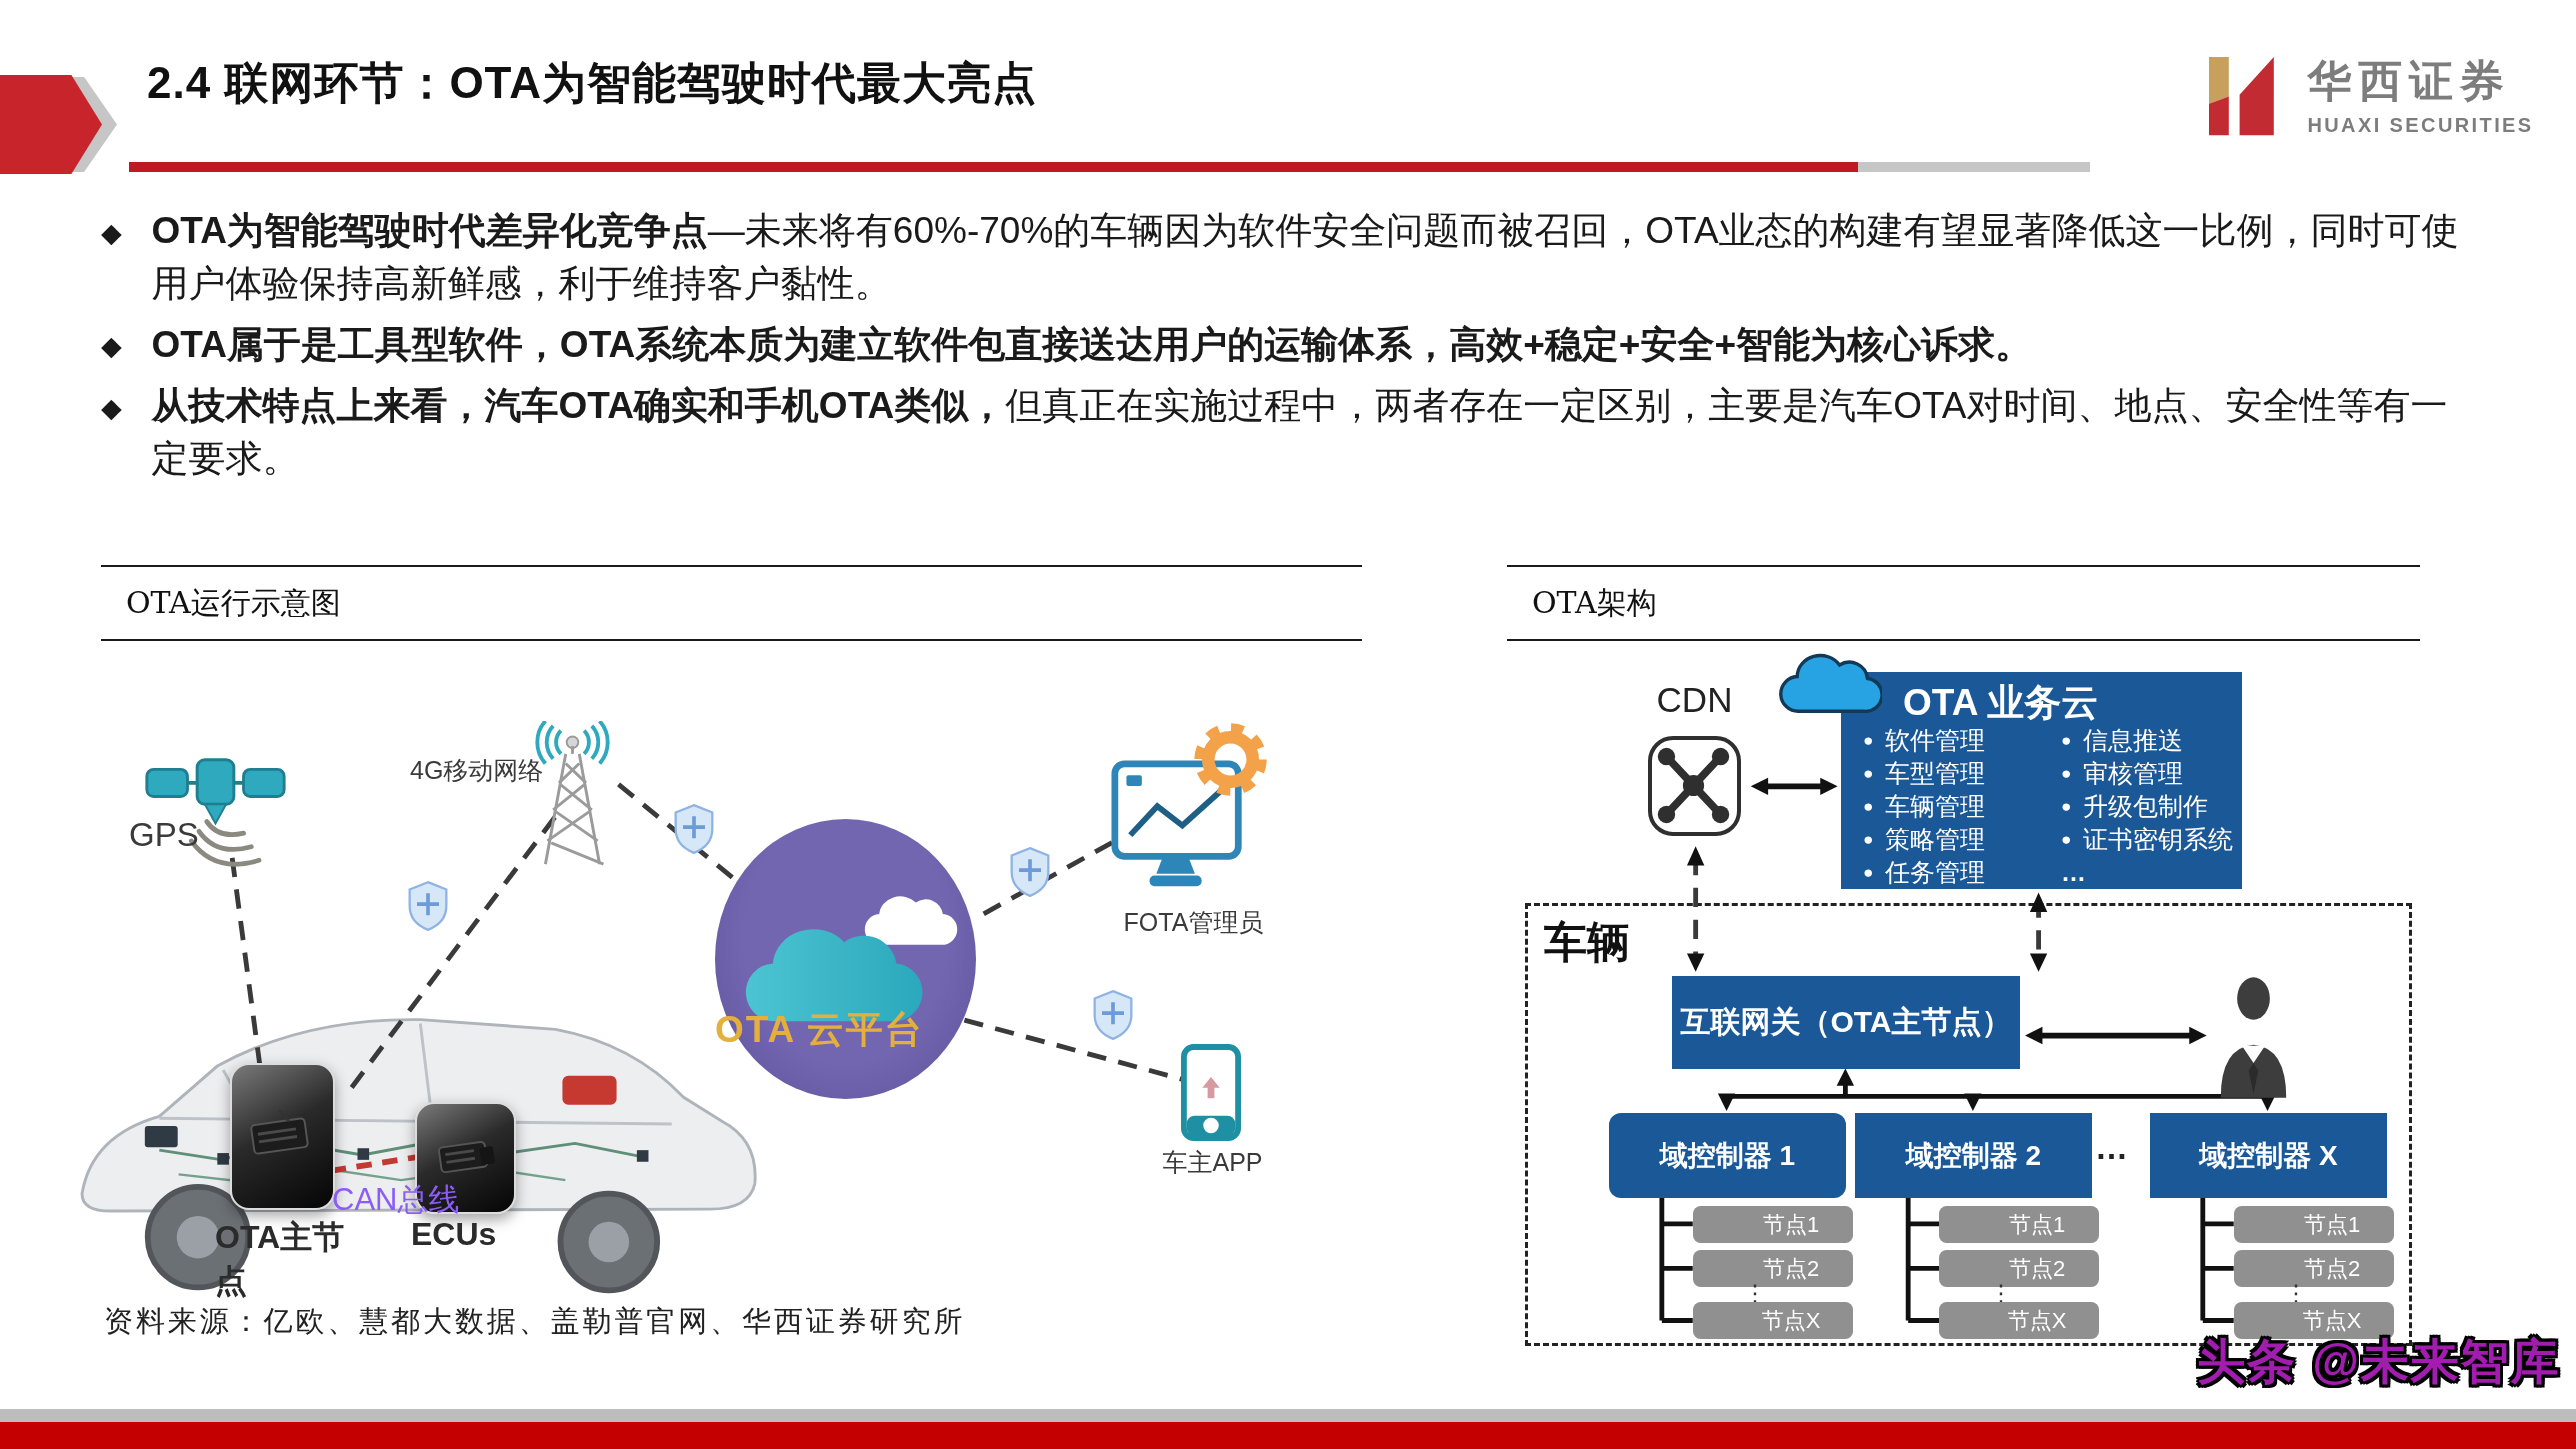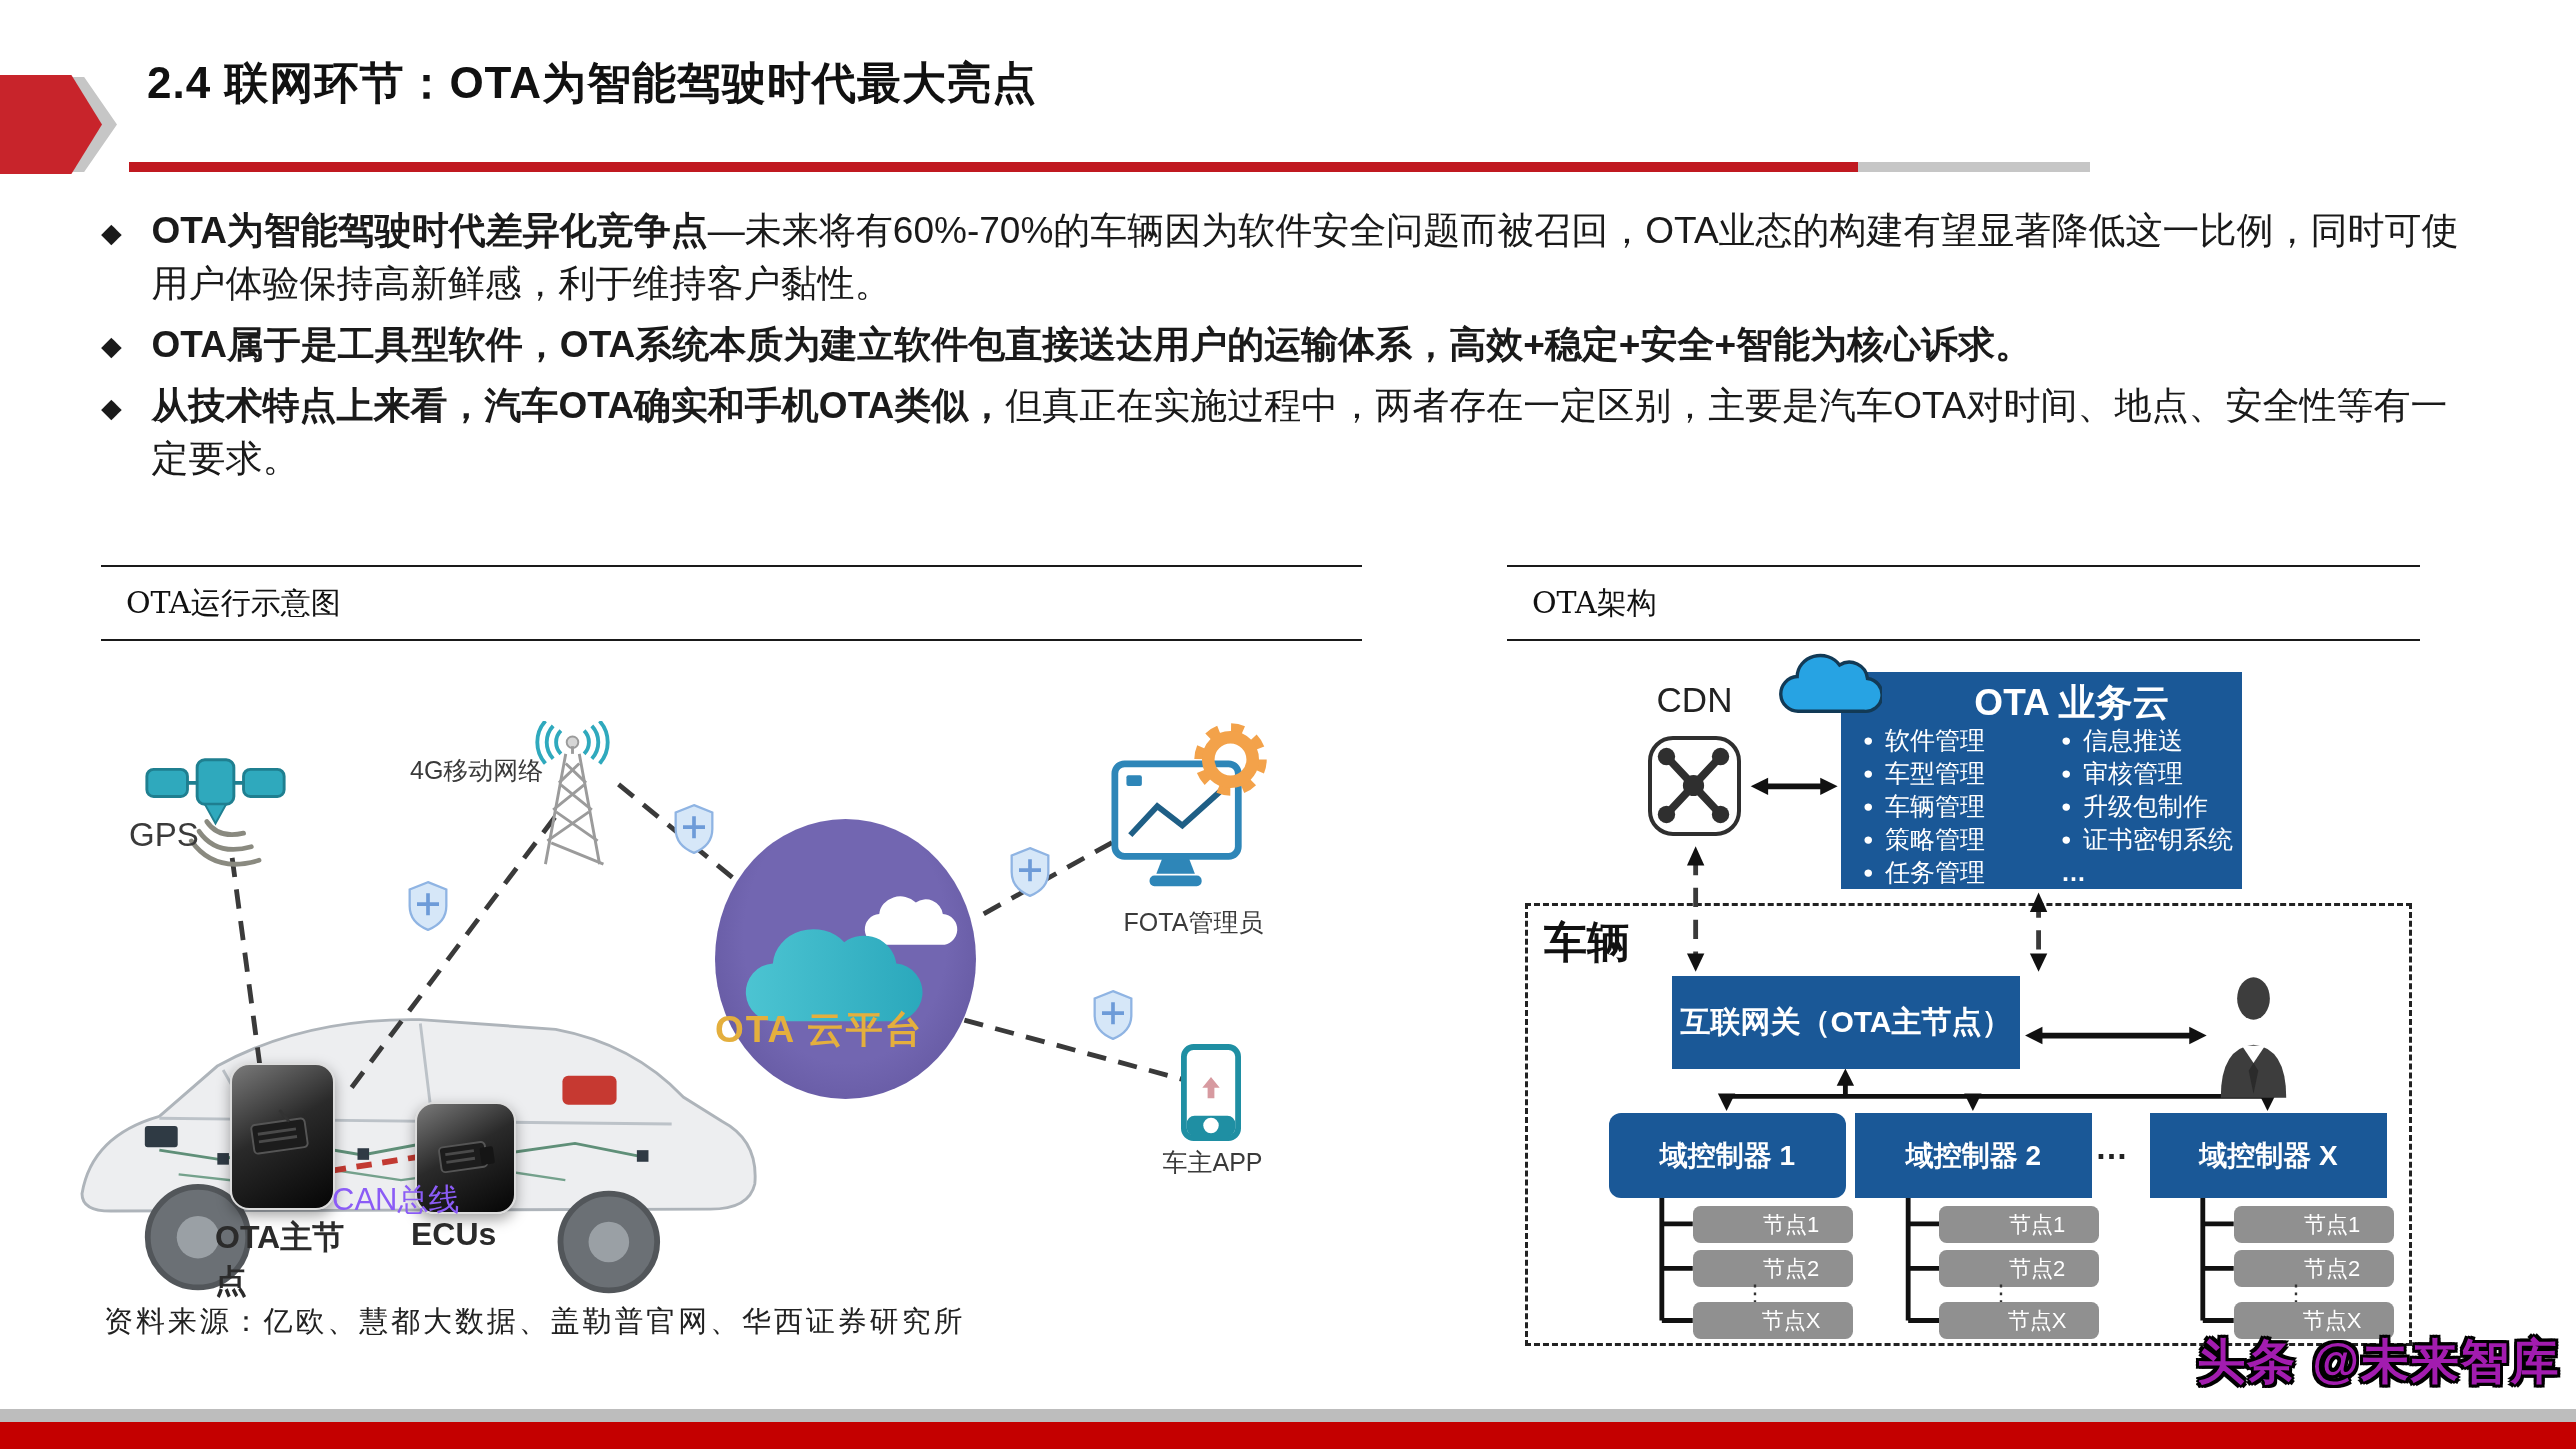--- a/index.html
+++ b/index.html
@@ -48,21 +48,21 @@
     box-shadow:0 5.8px 13.5px rgba(0,0,0,.35);display:flex;align-items:center;justify-content:center;}
   .tile-lbl{z-index:3;font-size:32px;font-weight:bold;color:#2b2b2b;}
   .can-lbl{z-index:3;font-size:31px;font-weight:normal;color:#8b5cf6;}
   .src{left:104px;top:1302px;font-family:"DejaVu Serif",serif;font-size:29px;letter-spacing:2.9px;color:#222;}
 
   
   .cdn-lbl{left:1648px;top:680px;width:93px;text-align:center;font-size:35px;color:#222;}
   .cdn-icon{left:1648px;top:736px;width:93px;height:100px;border:4.8px solid #2f2f2f;border-radius:25px;
     box-sizing:border-box;z-index:3;background:#fff;}
   .bluebox{left:1841px;top:672px;width:401px;height:217px;background:#1a5897;z-index:3;}
-  .bluebox-title{left:1903px;top:678px;width:338px;text-align:center;font-size:37px;font-weight:bold;color:#fff;z-index:4;}
+  .bluebox-title{left:1903px;top:678px;width:338px;font-size:37px;font-weight:bold;color:#fff;z-index:4;}
   .cloud-blue{left:1774px;top:638px;z-index:4;}
   .svc-col{z-index:4;display:flex;flex-direction:column;gap:6.8px;}
   .svc{display:flex;align-items:center;gap:11.6px;color:#fff;font-size:25px;line-height:1.05;}
   .svc .d{font-size:17.4px;}
   .vbox{left:1525px;top:903px;width:887px;height:443px;border:3.9px dashed #222;box-sizing:border-box;z-index:1;}
   .vbox-lbl{left:1544px;top:914px;font-size:43px;font-weight:bold;color:#111;z-index:2;}
   .gw{left:1672px;top:976px;width:348px;height:93px;background:#1a5897;z-index:3;
     display:flex;align-items:center;justify-content:center;color:#fff;font-size:30px;font-weight:bold;}
   .dc{top:1113px;width:237px;height:85px;background:#1a5897;z-index:3;
     display:flex;align-items:center;justify-content:center;color:#fff;font-size:28px;font-weight:bold;}
@@ -81,20 +81,33 @@
 <body>
 
 <div class="slide">
 
   <div class="abs deco-gray"></div>
   <div class="abs deco-red"></div>
   <div class="abs page-title">2.4 联网环节：OTA为智能驾驶时代最大亮点</div>
   <div class="abs rule-red"></div>
   <div class="abs rule-gray"></div>
 
+  <div class="abs logo">
+    <span>
+      <svg width="81" height="89" viewBox="0 0 90 95">
+        <polygon points="0,8 22,8 22,52 0,60" fill="#c7a05e"></polygon>
+        <polygon points="0,60 22,52 22,95 0,95" fill="#c32b33"></polygon>
+        <polygon points="34,95 34,50 72,8 72,95" fill="#c32b33"></polygon>
+      </svg>
+    </span>
+    <span class="logo-text">
+      <div class="cn">华西证券</div>
+      <div class="en">HUAXI SECURITIES</div>
+    </span>
+  </div>
 
   <div class="abs bullets">
     <div class="bullet">
       <span class="mk">◆</span>
       <span><span class="lead">OTA为智能驾驶时代差异化竞争点</span><span>—未来将有60%-70%的车辆因为软件安全问题而被召回，OTA业态的构建有望显著降低这一比例，同时可使用户体验保持高新鲜感，利于维持客户黏性。</span></span>
     </div>
     <div class="bullet">
       <span class="mk">◆</span>
       <span><span class="lead">OTA属于是工具型软件，OTA系统本质为建立软件包直接送达用户的运输体系，高效+稳定+安全+智能为核心诉求。</span><span></span></span>
     </div>

